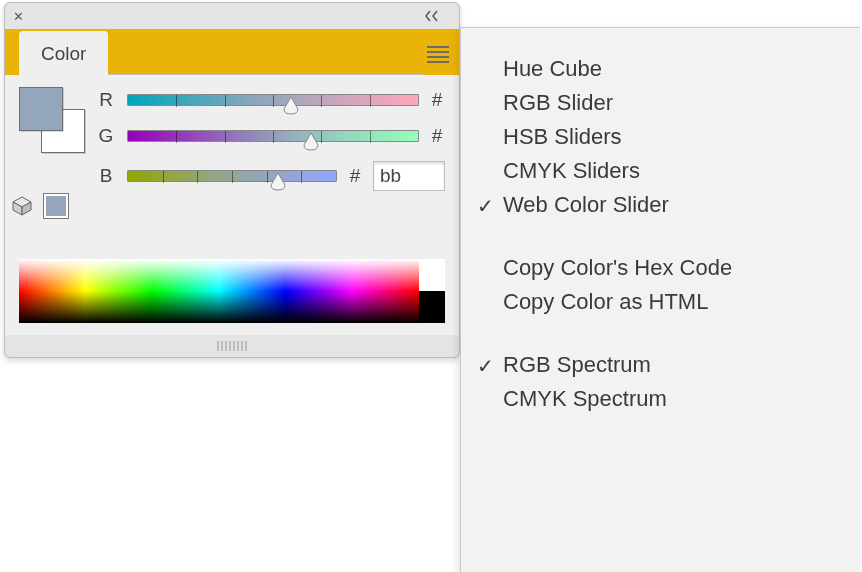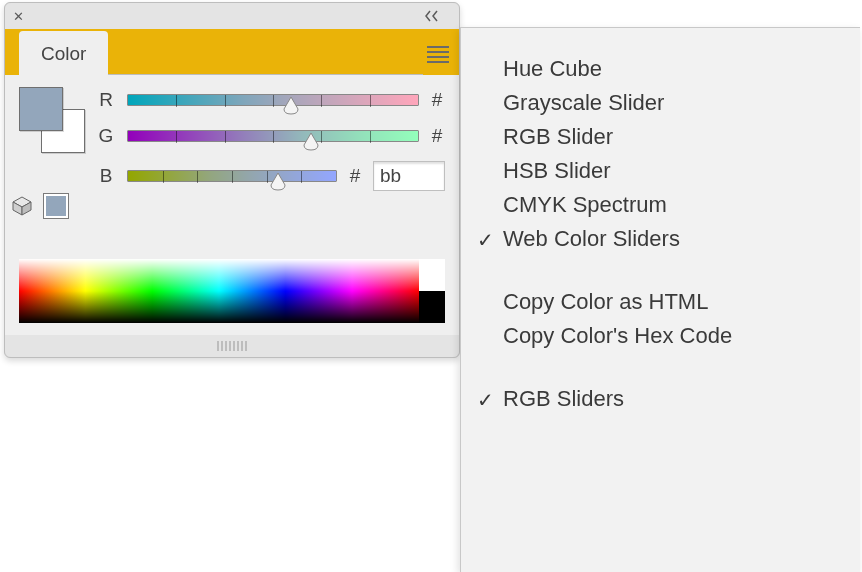--- a/index.html
+++ b/index.html
@@ -295,50 +295,50 @@
 </div>
 
 <div class="flyout">
   <div id="menu-g1">
       <div class="menu-item">
         <span class="check-col"></span>
         <span>Hue Cube</span>
       </div>
       <div class="menu-item">
         <span class="check-col"></span>
-        <span>Grayscale Slider</span>
-      </div>
-      <div class="menu-item">
-        <span class="check-col"></span>
         <span>RGB Slider</span>
       </div>
       <div class="menu-item">
         <span class="check-col"></span>
-        <span>HSB Slider</span>
-      </div>
-      <div class="menu-item">
-        <span class="check-col"></span>
-        <span>CMYK Spectrum</span>
+        <span>HSB Sliders</span>
+      </div>
+      <div class="menu-item">
+        <span class="check-col"></span>
+        <span>CMYK Sliders</span>
       </div>
       <div class="menu-item">
         <span class="check-col">✓</span>
-        <span>Web Color Sliders</span>
+        <span>Web Color Slider</span>
       </div>
     </div>
   <div class="menu-sep"></div>
   <div id="menu-g2">
       <div class="menu-item">
         <span class="check-col"></span>
+        <span>Copy Color's Hex Code</span>
+      </div>
+      <div class="menu-item">
+        <span class="check-col"></span>
         <span>Copy Color as HTML</span>
-      </div>
-      <div class="menu-item">
-        <span class="check-col"></span>
-        <span>Copy Color's Hex Code</span>
       </div>
     </div>
   <div class="menu-sep"></div>
   <div id="menu-g3">
       <div class="menu-item">
         <span class="check-col">✓</span>
-        <span>RGB Sliders</span>
+        <span>RGB Spectrum</span>
+      </div>
+      <div class="menu-item">
+        <span class="check-col"></span>
+        <span>CMYK Spectrum</span>
       </div>
     </div>
 </div>
 
 </body></html>

